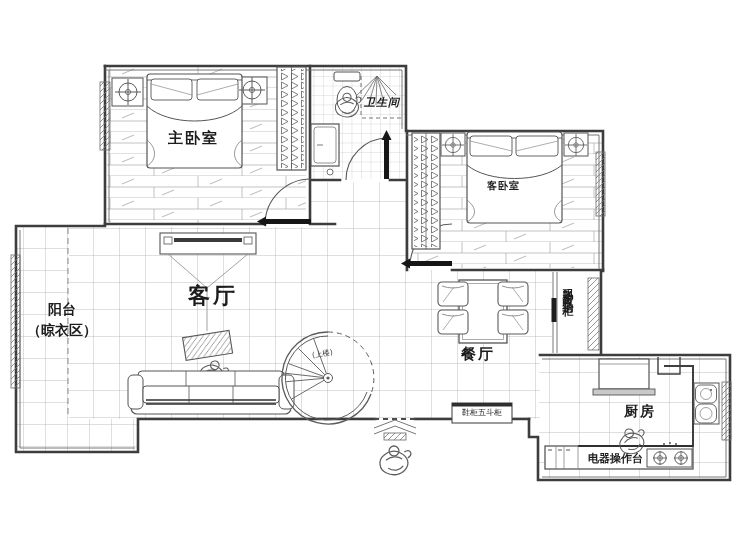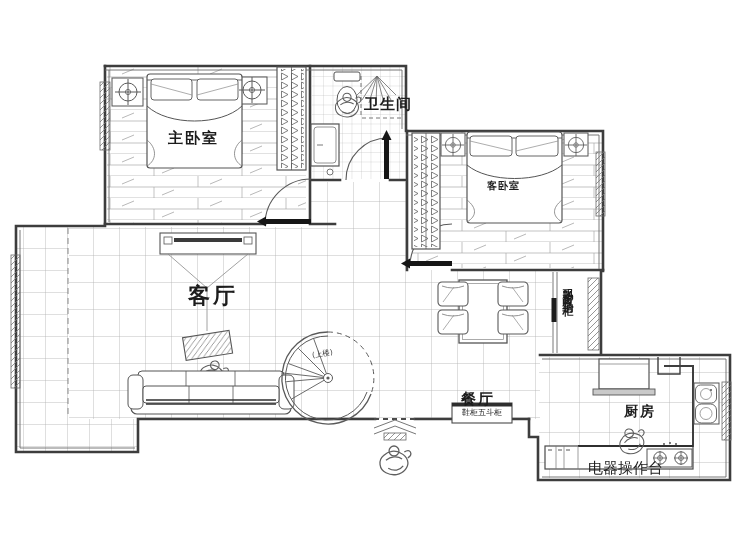--- a/index.html
+++ b/index.html
@@ -4,28 +4,28 @@
 <style>
   html,body{margin:0;padding:0;background:#ffffff;}
   .plan{
     position:relative;width:740px;height:555px;background:#ffffff;
     font-family:"DejaVu Sans",sans-serif;overflow:hidden;
   }
   .plan-svg{position:absolute;left:0;top:0;width:740px;height:555px;}
   .lbl{position:absolute;color:#1c1c1c;white-space:nowrap;z-index:5;
        font-family:"DejaVu Sans",sans-serif;}
   .lbl-master{left:168px;top:129px;font-size:15px;font-weight:600;letter-spacing:2px;text-align:right;}
-  .lbl-bath{left:364px;top:95px;font-size:15px;font-weight:600;letter-spacing:1px;}
+  .lbl-bath{left:364px;top:95px;font-size:11px;font-weight:600;letter-spacing:1px;font-style:italic;}
   .lbl-guest{left:487px;top:179px;font-size:10px;font-weight:600;letter-spacing:1px;}
   .lbl-balcony{left:10px;top:299px;width:104px;text-align:center;font-size:14px;
        font-weight:600;line-height:21px;}
   .lbl-living{left:188px;top:281px;font-size:22px;font-weight:600;letter-spacing:3px;}
-  .lbl-dining{left:461px;top:345px;font-size:15px;font-weight:600;letter-spacing:2px;margin-top:45px;}
+  .lbl-dining{left:461px;top:345px;font-size:15px;font-weight:600;letter-spacing:2px;}
   .lbl-kitchen{left:624px;top:403px;font-size:14px;font-weight:600;letter-spacing:2px;}
-  .lbl-appliance{left:588px;top:451px;font-size:15px;font-weight:400;margin-top:8px;}
+  .lbl-appliance{left:588px;top:451px;font-size:11px;font-weight:700;}
   .lbl-shoe{left:452px;top:407px;width:60px;text-align:center;font-size:8px;font-weight:500;}
   .lbl-stairs{left:312px;top:349px;font-size:7.5px;transform:rotate(-10deg);color:#444;}
   .lbl-bay{left:559px;top:280px;font-size:11px;font-weight:600;writing-mode:vertical-rl;
        letter-spacing:4px;height:78px;}
 </style>
 </head>
 <body>
 
 <div class="plan">
 
@@ -273,20 +273,24 @@
       <circle cx="670" cy="443" r="1" fill="#555555"></circle>
       <circle cx="676" cy="444" r="1" fill="#555555"></circle>
     </g>
     <use href="#sym-person" transform="translate(631,440) rotate(-15)"></use>
   </g>
 </svg>
 
 <div class="lbl lbl-master">主卧室</div>
 <div class="lbl lbl-bath">卫生间</div>
 <div class="lbl lbl-guest">客卧室</div>
+<div class="lbl lbl-balcony">
+  <div>阳台</div>
+  <div>（晾衣区）</div>
+</div>
 <div class="lbl lbl-living">客厅</div>
 <div class="lbl lbl-dining">餐厅</div>
 <div class="lbl lbl-kitchen">厨房</div>
 <div class="lbl lbl-appliance">电器操作台</div>
 <div class="lbl lbl-shoe">鞋柜五斗柜</div>
 <div class="lbl lbl-stairs">(上楼)</div>
 <div class="lbl lbl-bay">飘窗收纳柜</div>
 
 </div>
 

